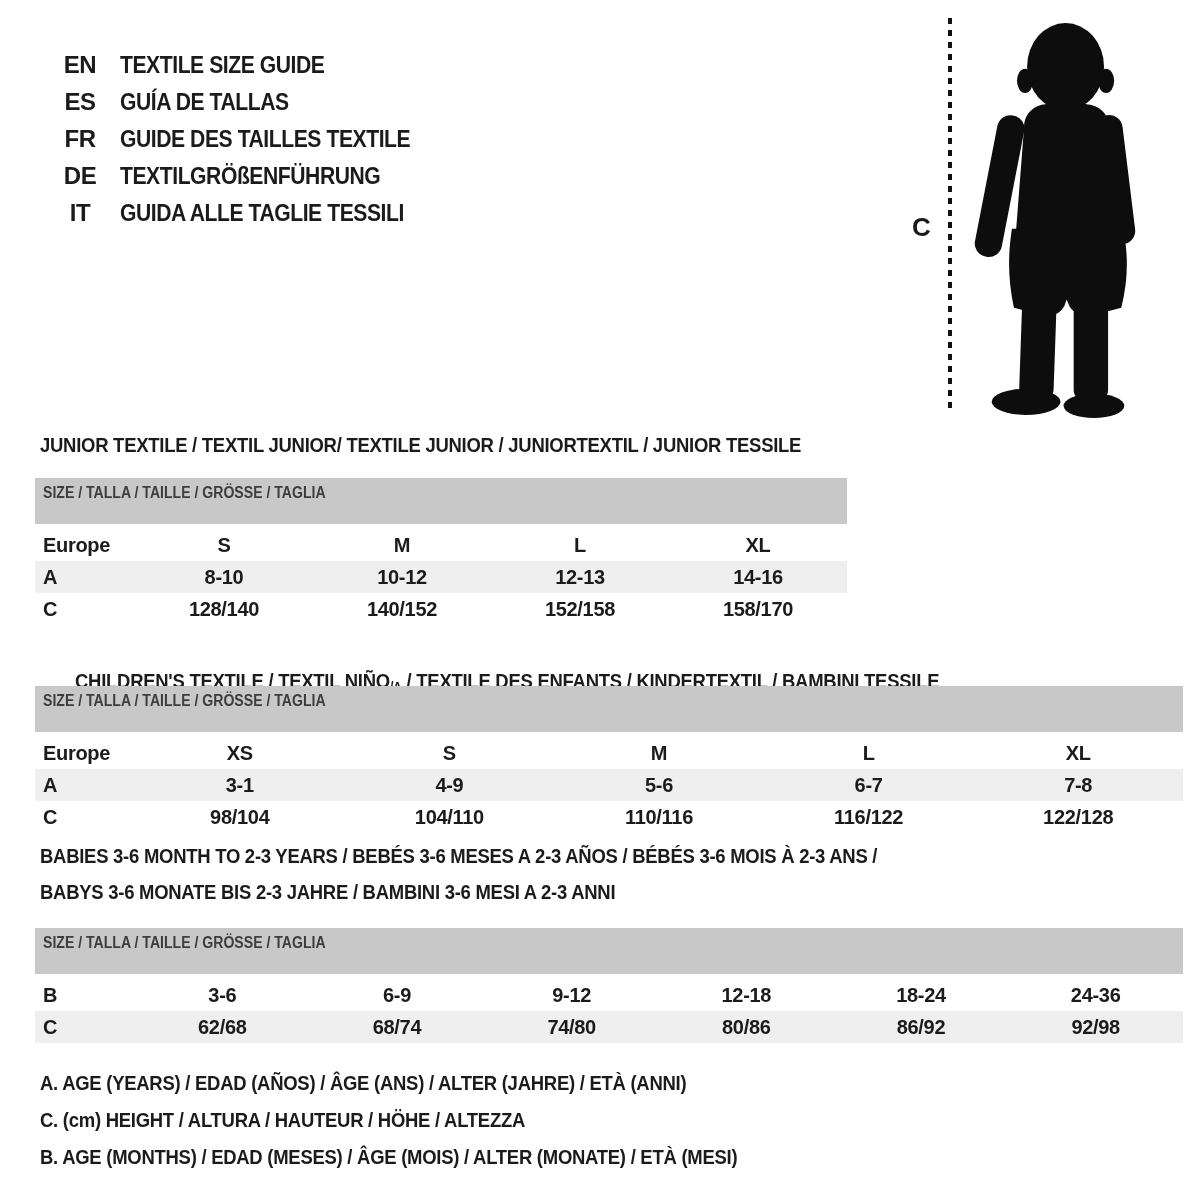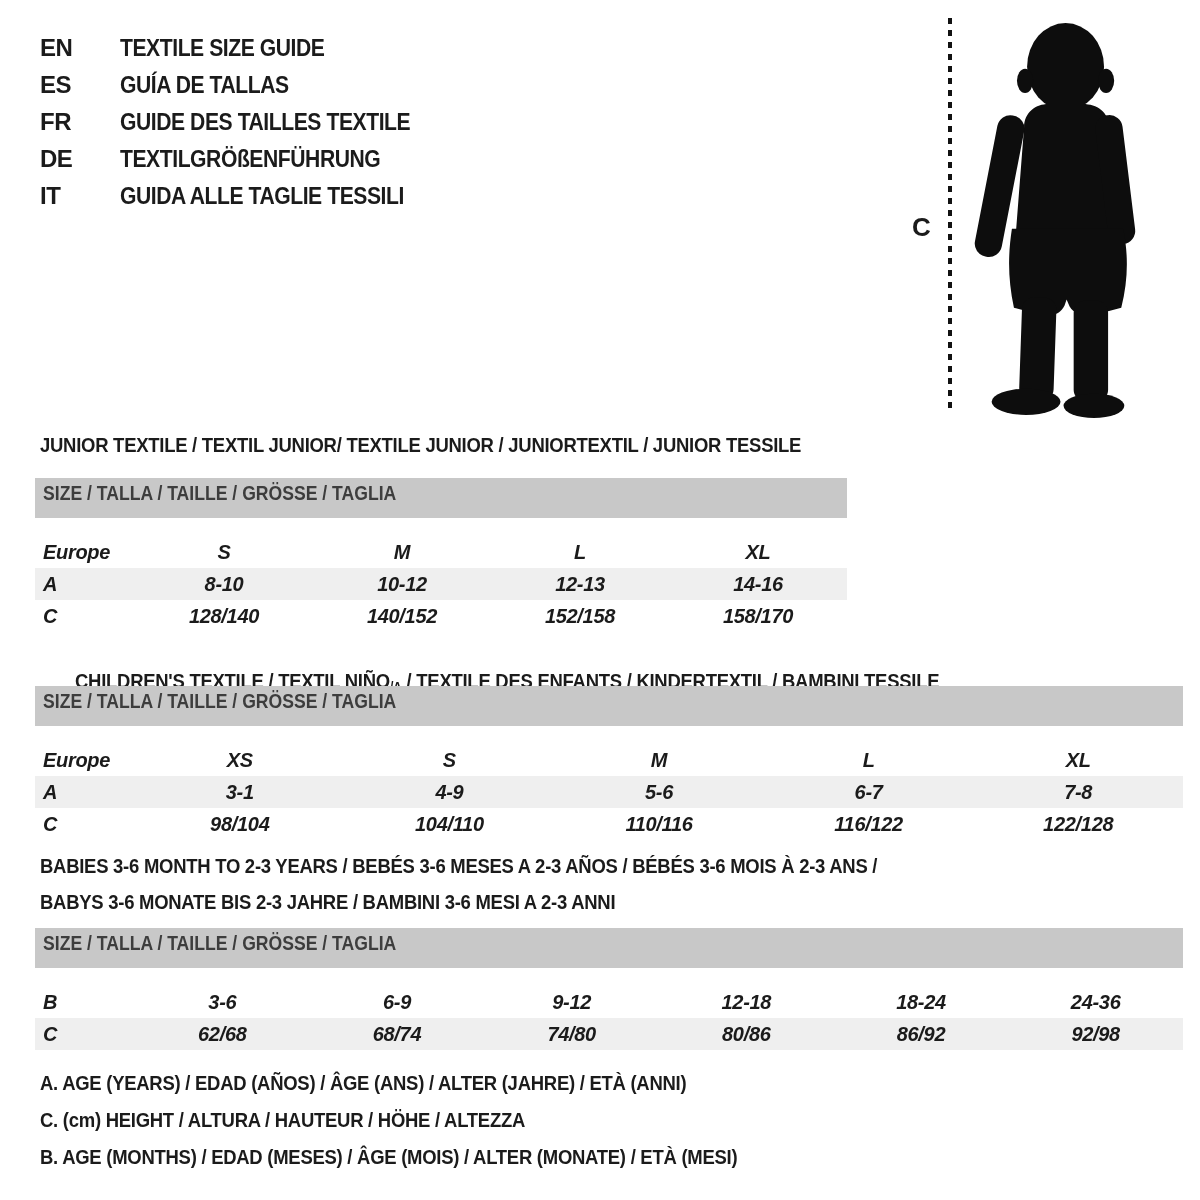--- a/index.html
+++ b/index.html
@@ -2,57 +2,57 @@
 <html><head>
 <meta charset="utf-8">
 <style>
   * { margin: 0; padding: 0; box-sizing: border-box; }
   html, body { width: 1200px; height: 1200px; background: #ffffff; }
   body { font-family: "Liberation Sans", sans-serif; color: #1b1b1b; position: relative; overflow: hidden; }
 
   .cond { display: inline-block; transform: scaleX(0.88); transform-origin: 0 50%; white-space: nowrap; }
 
   
-  .lang-list { position: absolute; left: 40px; top: 29px; }
+  .lang-list { position: absolute; left: 40px; top: 46px; text-align: center; }
   .lang-row { display: flex; height: 37px; align-items: center; }
   .lang-code { width: 80px; font-weight: 700; font-size: 24px; letter-spacing: -0.5px; }
   .lang-label { font-weight: 700; font-size: 24px; letter-spacing: -0.5px; }
 
   
   .figure { position: absolute; left: 900px; top: 14px; width: 270px; height: 408px; }
   .dash-line { position: absolute; left: 48px; top: 4px; width: 4px; height: 396px;
     background: repeating-linear-gradient(to bottom, #121212 0 6px, transparent 6px 12px); }
   .height-label { position: absolute; left: 12px; top: 198px; font-weight: 700; font-size: 26px; }
   .toddler { position: absolute; left: 60px; top: 0; }
 
   
   .section-heading { position: absolute; left: 40px; font-weight: 700; font-size: 21px; letter-spacing: -0.3px; }
   .heading-sub { font-size: 14px; vertical-align: -4px; font-weight: 700; }
 
   .size-table { position: absolute; left: 35px; }
-  .table-bar { height: 40px; background: #c8c8c8; color: #3d3d3d; font-weight: 700; font-size: 20px;
+  .table-bar { height: 46px; background: #c8c8c8; color: #3d3d3d; font-weight: 700; font-size: 16px;
     line-height: 30px; padding-left: 8px; }
-  .rows { margin-top: 18px; font-style: italic; }
+  .rows { margin-top: 5px; }
   .t-row { display: grid; height: 32px; align-items: center; font-weight: 700; font-size: 20px; letter-spacing: -0.3px; }
   .t-row.stripe { background: #efefef; }
   .t-row .lab { padding-left: 8px; text-align: left; }
   .t-row .cell { text-align: center; }
 
   #junior-table  { top: 478px; width: 812px; }
   #junior-table .t-row { grid-template-columns: 100px repeat(4, 1fr); }
 
   #children-table { top: 686px; width: 1148px; }
   #children-table .t-row { grid-template-columns: 100px repeat(5, 1fr); }
 
   #babies-table { top: 928px; width: 1148px; }
   #babies-table .t-row { grid-template-columns: 100px repeat(6, 1fr); }
 
   #junior-heading { top: 433px; }
   #children-heading { top: 669px; margin-left: 35px; }
-  #babies-heading { top: 838px; line-height: 36px; margin-top: 10px; }
+  #babies-heading { top: 838px; line-height: 36px; }
 
   
   .legend { position: absolute; left: 40px; top: 1064px; }
   .legend-line { height: 37px; display: flex; align-items: center; font-weight: 700; font-size: 21px; letter-spacing: -0.3px; }
 </style>
 </head>
 <body>
 
 <div class="lang-list">
   <div class="lang-row">

